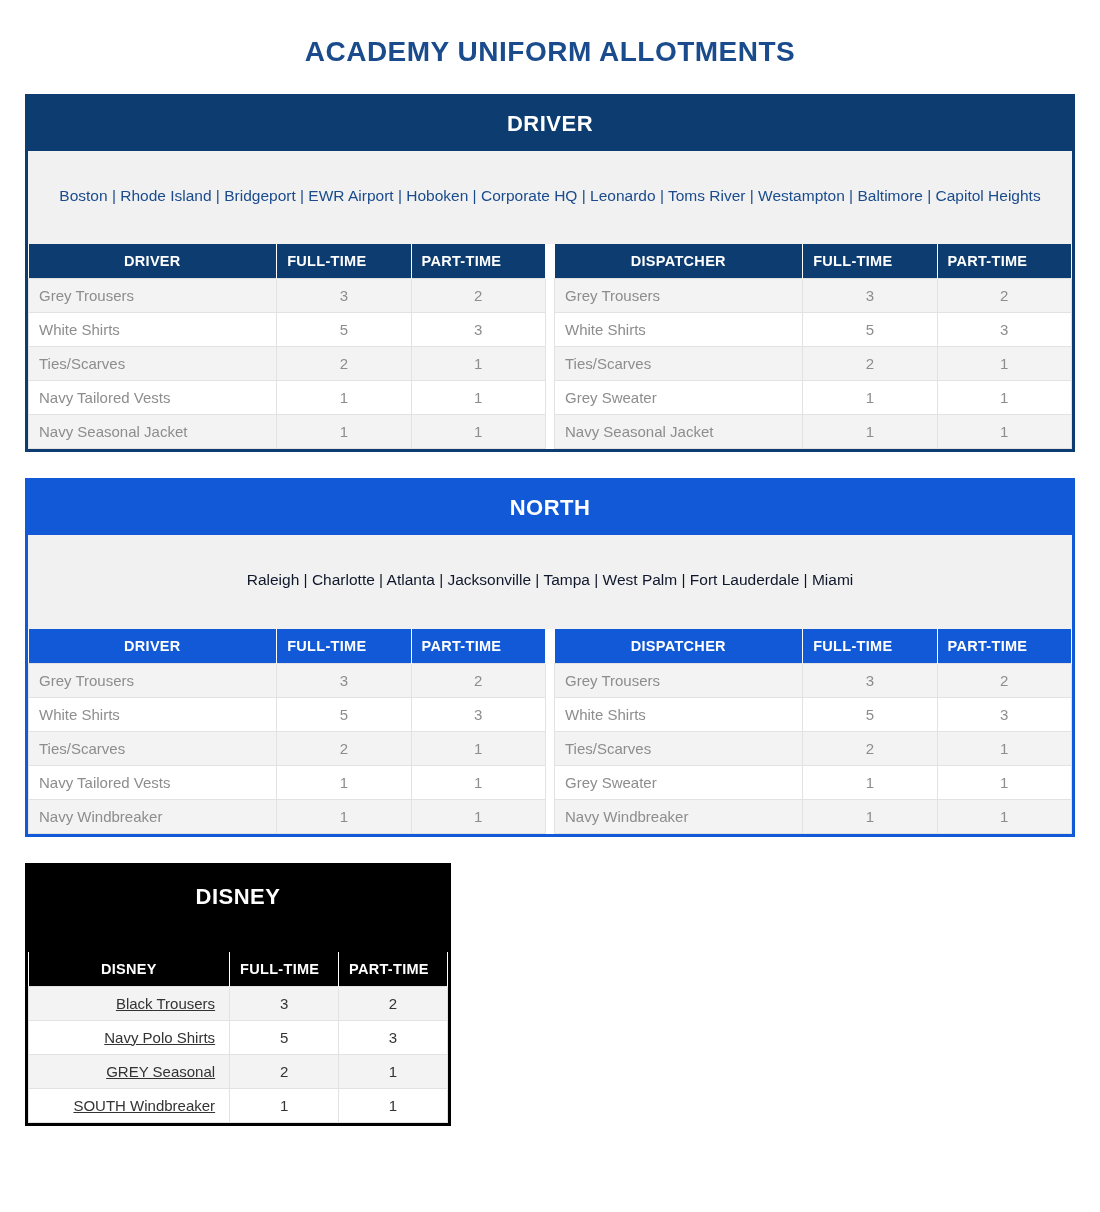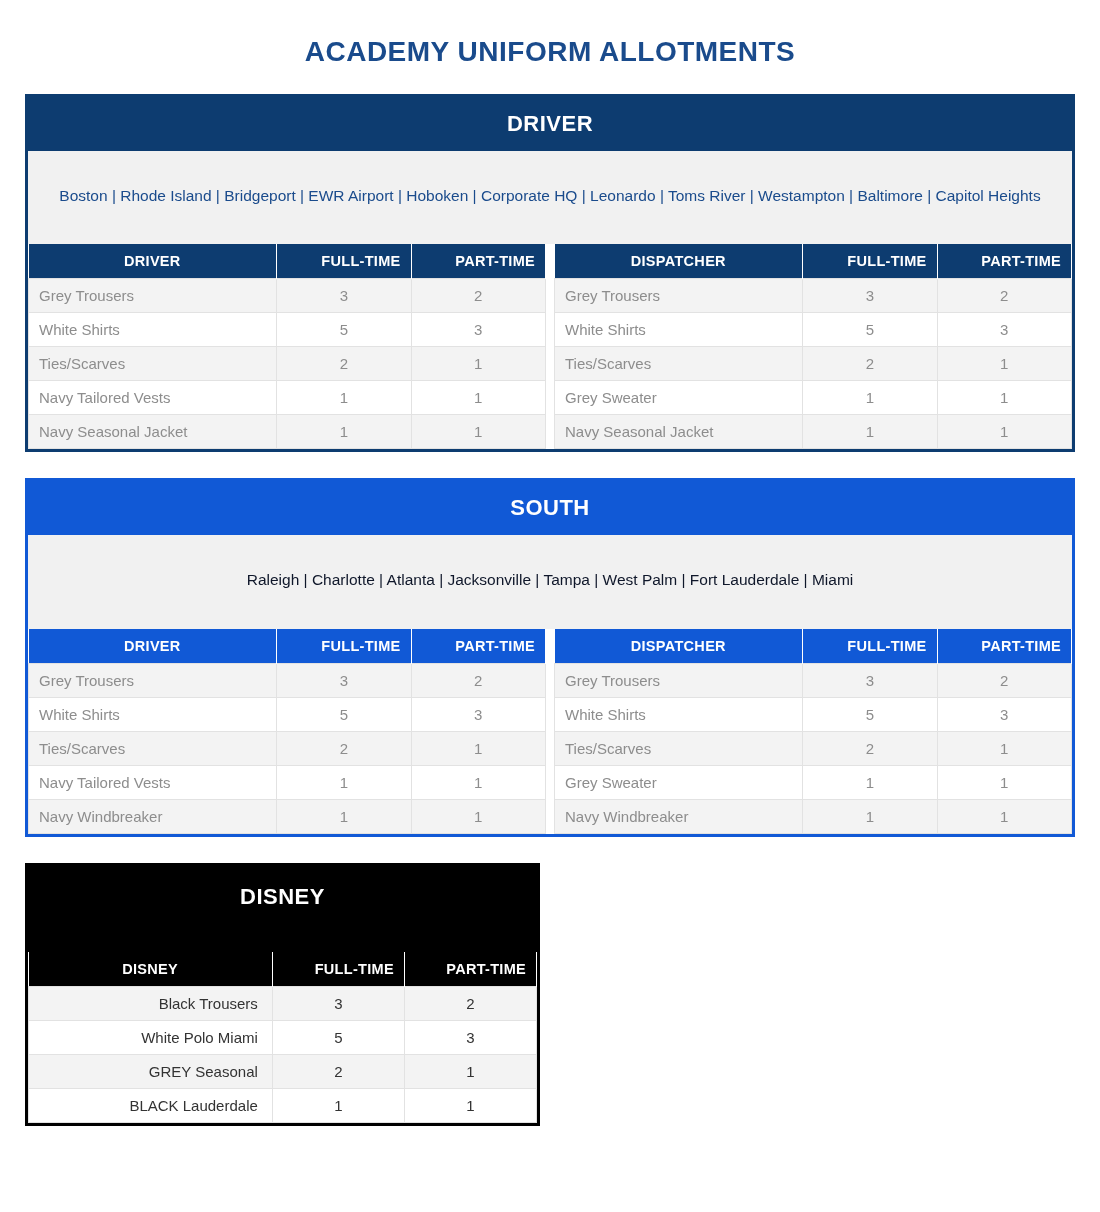--- a/index.html
+++ b/index.html
@@ -36,21 +36,21 @@
     border: 3px solid #0d3c70;
     background: #ffffff;
   }
   .section-south {
     border: 3px solid #1159d6;
     background: #ffffff;
   }
   .section-disney {
     border: 3px solid #000000;
     background: #6d28d9;
-    width: 515px;
+    width: 426px;
   }
   .section-header {
     text-align: center;
     font-size: 22px;
     font-weight: bold;
     color: #ffffff;
     padding: 14px 0;
     letter-spacing: 0.5px;
   }
   .hdr-north { background: #0d3c70; }
@@ -83,21 +83,21 @@
     width: 100%;
     border-collapse: collapse;
     table-layout: fixed;
     font-size: 15px;
   }
   table.alloc th {
     font-weight: bold;
     font-size: 14.5px;
     padding: 9px 10px;
     color: #ffffff;
-    text-align: right;
+    text-align: left;
     letter-spacing: 0.3px;
   }
   table.alloc th.label-col {
     text-align: center;
   }
   .th-north { background: #0d3c70; border-right: 1px solid #ffffff; }
   .th-south { background: #1159d6; border-right: 1px solid #ffffff; }
   .th-disney { background: #000000; border-right: 1px solid #ffffff; }
   .th-dim { color: #b9c6da; }
   .th-dim-s { color: #a9bfe8; }
@@ -110,21 +110,21 @@
     font-size: 15px;
   }
   table.alloc td.item {
     text-align: left;
     padding-right: 14px;
   }
   table.alloc tr:nth-child(odd) td { background: #f3f3f3; }
   table.alloc tr:nth-child(even) td { background: #ffffff; }
 
   .section-disney table.alloc td { color: #333333; }
-  .section-disney table.alloc td.item { text-align: right; }
+  .section-disney table.alloc td.item { text-align: right; text-decoration: underline; }
 
   .col-item { width: 48%; }
   .col-ft { width: 26%; }
   .col-pt { width: 26%; }
   .disney-table-pad {
     padding: 0;
   }
 </style>
 </head>
 <body>
@@ -223,21 +223,21 @@
               <td>1</td>
             </tr>
           </tbody>
         </table>
       </div>
 
     </div>
   </div>
 
   <div class="section section-south">
-    <div class="section-header hdr-south">SOUTH</div>
+    <div class="section-header hdr-south">NORTH</div>
     <div class="locations locations-south">Raleigh | Charlotte | Atlanta | Jacksonville | Tampa | West Palm | Fort Lauderdale | Miami</div>
     <div class="tables-row">
 
       <div class="tbl-wrap">
         <table class="alloc">
           <colgroup>
               <col class="col-item">
               <col class="col-ft">
               <col class="col-pt">
             </colgroup>
@@ -342,31 +342,31 @@
               <th class="th-disney">PART-TIME</th>
             </tr>
           </thead>
           <tbody>
             <tr>
               <td class="item">Black Trousers</td>
               <td>3</td>
               <td>2</td>
             </tr>
             <tr>
-              <td class="item">White Polo Miami</td>
+              <td class="item">Navy Polo Shirts</td>
               <td>5</td>
               <td>3</td>
             </tr>
             <tr>
               <td class="item">GREY Seasonal</td>
               <td>2</td>
               <td>1</td>
             </tr>
             <tr>
-              <td class="item">BLACK Lauderdale</td>
+              <td class="item">SOUTH Windbreaker</td>
               <td>1</td>
               <td>1</td>
             </tr>
           </tbody>
         </table>
       </div>
     </div>
   </div>
 
 </div>

